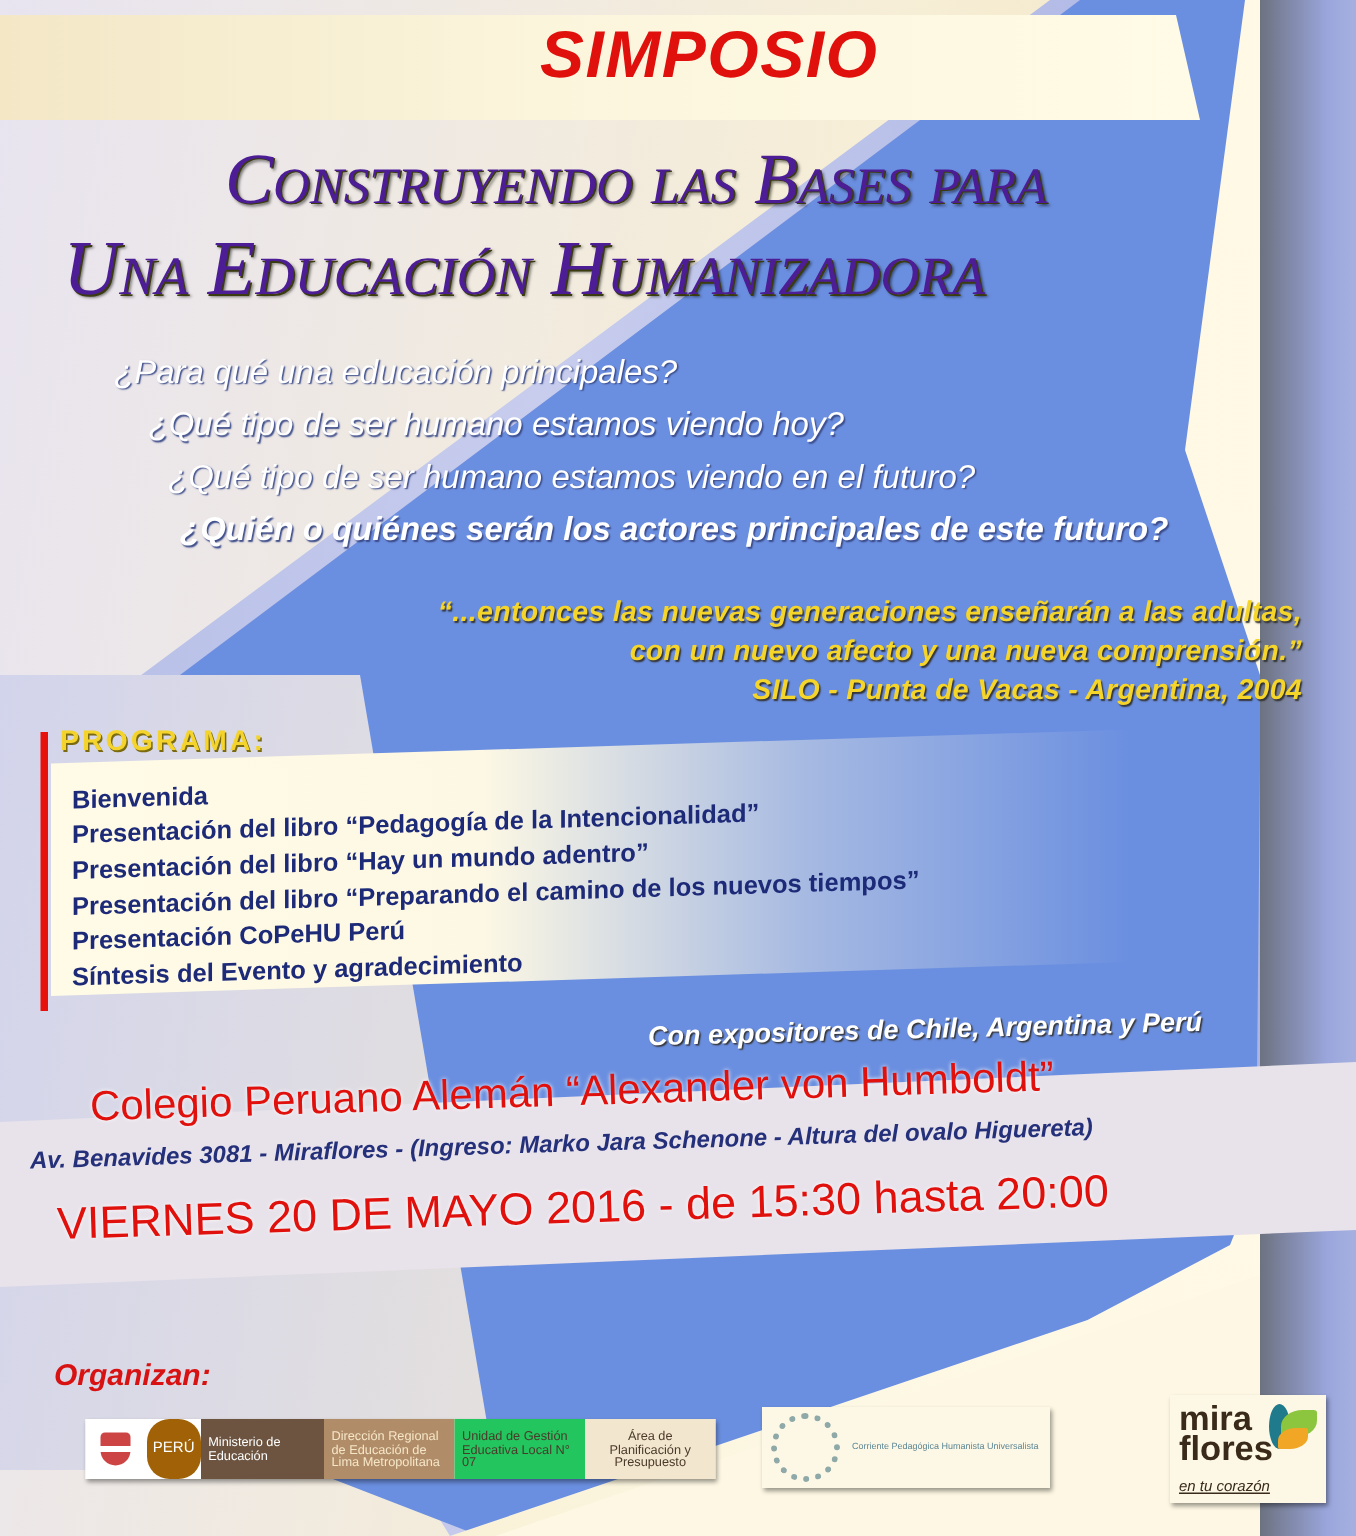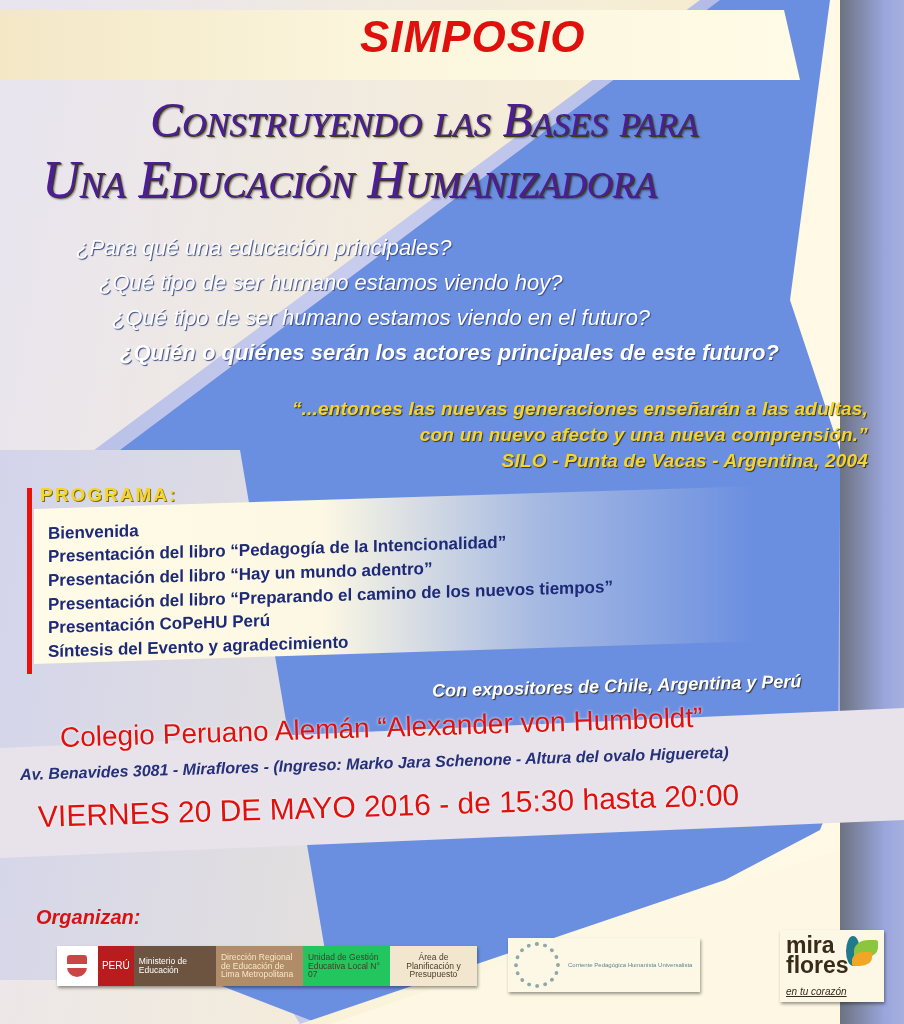--- a/index.html
+++ b/index.html
@@ -38,21 +38,21 @@
   .venue-band{position:absolute;left:0;top:708px;width:904px;height:150px;background:#e8e2ea;clip-path:polygon(0 40px,904px 0,904px 112px,0 150px);}
   .venue-name{position:absolute;left:60px;top:722px;font-size:28px;color:#e0100c;transform:rotate(-1.8deg);transform-origin:left center;text-shadow:0 0 3px #fff;}
   .venue-addr{position:absolute;left:20px;top:766px;font-size:16px;color:#24307a;font-weight:bold;font-style:italic;transform:rotate(-1.8deg);transform-origin:left center;}
   .venue-date{position:absolute;left:38px;top:800px;font-size:30px;color:#e0100c;transform:rotate(-1.8deg);transform-origin:left center;text-shadow:0 0 3px #fff;}
 
   .organizan{position:absolute;left:36px;top:906px;font-weight:bold;font-style:italic;font-size:20px;color:#d81212;}
   .logo-minedu{position:absolute;left:57px;top:946px;width:420px;height:40px;display:flex;box-shadow:1px 2px 3px rgba(0,0,0,.4);background:#fff;}
   .logo-minedu div{display:flex;align-items:center;font-size:8.5px;line-height:1.05;padding:0 5px;}
   .crest{width:32px;justify-content:center;background:#fff;}
   .crest span{width:20px;height:22px;border-radius:3px 3px 10px 10px;background:linear-gradient(#c44 0 40%,#fff 40% 60%,#c44 60%);display:block;}
-  .peru{width:26px;background:#b91c1c;color:#fff;font-size:10px !important;justify-content:center;}
+  .peru{width:26px;background:#a16207;color:#fff;font-size:10px !important;justify-content:center;border-radius:15px;}
   .min{width:75px;background:#6c5440;color:#fff;}
   .dre{width:80px;background:#b08d68;color:#f6e6c8;}
   .ugel{width:80px;background:#22c55e;color:#4a3a2a;}
   .area{width:80px;background:#f2e6cf;color:#4a3a2a;justify-content:center;text-align:center;}
 
   .logo-copehu{position:absolute;left:508px;top:938px;width:192px;height:54px;background:#fdf8e6;box-shadow:1px 2px 3px rgba(0,0,0,.4);display:flex;align-items:center;}
   .copehu-icon{width:46px;height:46px;margin-left:6px;border-radius:50%;border:4px dotted #8fa9a8;box-sizing:border-box;}
   .copehu-text{margin-left:8px;}
   .copehu-name{font-weight:bold;font-size:19px;color:#2b6d83;}
   .copehu-sub{font-size:6px;color:#5c8694;}

